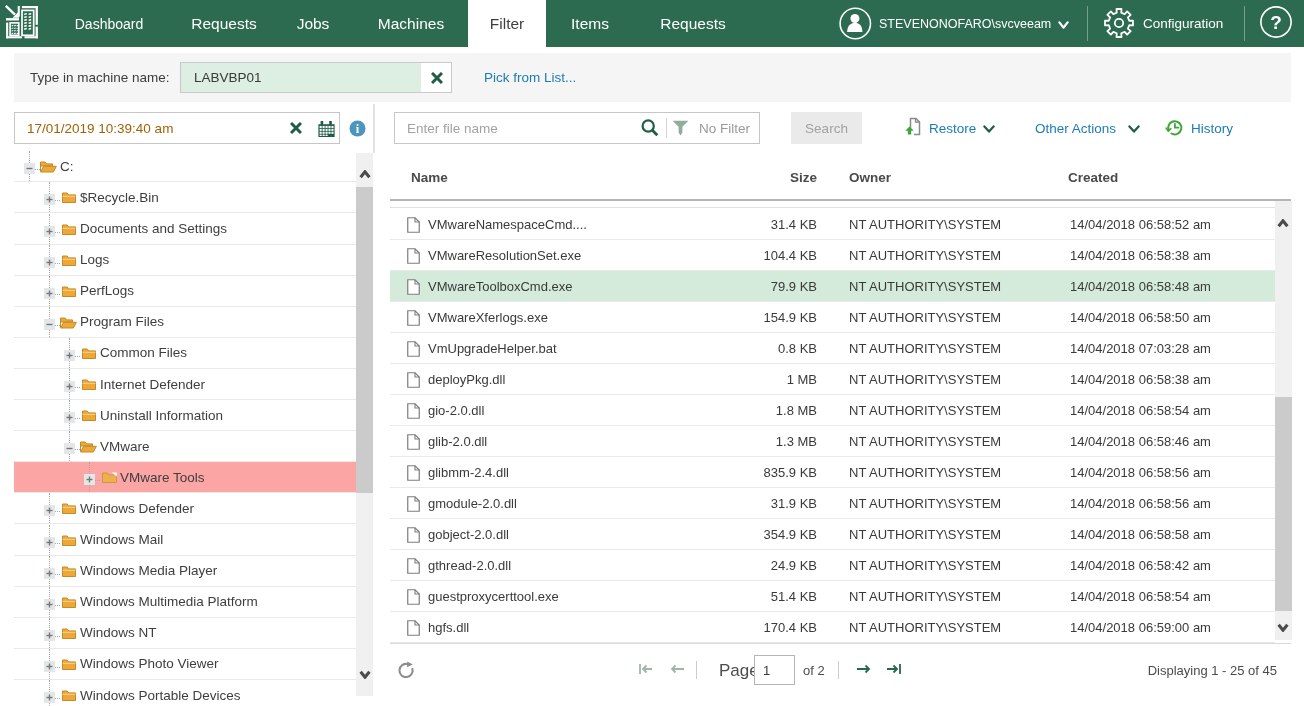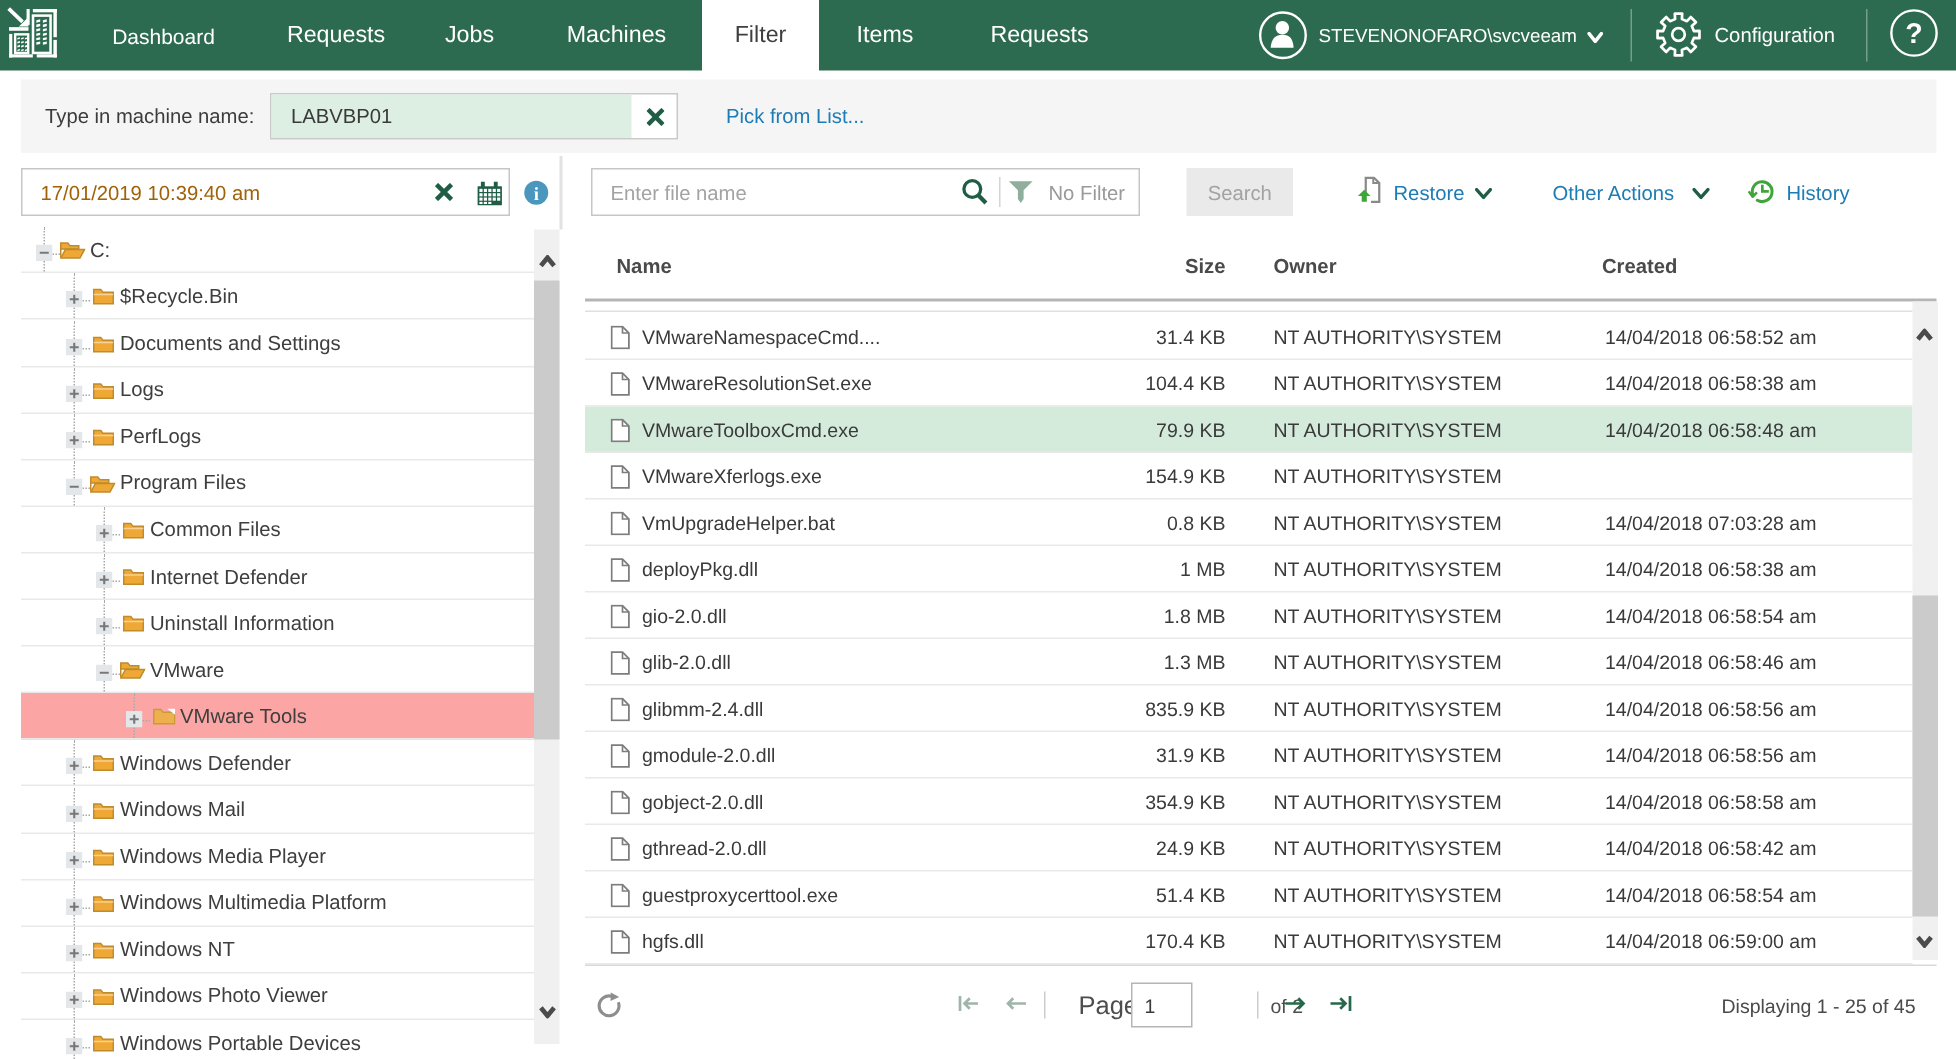--- a/index.html
+++ b/index.html
@@ -564,20 +564,21 @@
 <div class="abs" style="left:390px;top:302.0px;width:885px;height:31.00px;border-bottom:1px solid #e9e9e9;">
 <div class="abs" style="left:17px;top:8px;">
       <svg width="13" height="16" viewBox="0 0 13 16" style="">
         <path d="M0.75 0.75 H8 L12.25 5 V15.25 H0.75 Z" fill="#fff" stroke="#7d7d7d" stroke-width="1.2"></path>
         <path d="M8 0.75 V5 H12.25" fill="none" stroke="#7d7d7d" stroke-width="1.1"></path>
       </svg>
     </div>
 <div class="abs vc" style="left:38px;top:0;height:100%;color:#3a3a3a;font-size:13px;">VMwareXferlogs.exe</div>
 <div class="abs vc" style="left:327px;top:0;width:100px;height:100%;color:#3a3a3a;font-size:13px;justify-content:flex-end;">154.9 KB</div>
 <div class="abs vc" style="left:459px;top:0;height:100%;color:#3a3a3a;font-size:13px;">NT AUTHORITY\SYSTEM</div>
+<div class="abs vc" style="left:680px;top:0;height:100%;color:#3a3a3a;font-size:13px;">14/04/2018 06:58:50 am</div>
 </div>
 <div class="abs" style="left:390px;top:333.0px;width:885px;height:31.00px;border-bottom:1px solid #e9e9e9;">
 <div class="abs" style="left:17px;top:8px;">
       <svg width="13" height="16" viewBox="0 0 13 16" style="">
         <path d="M0.75 0.75 H8 L12.25 5 V15.25 H0.75 Z" fill="#fff" stroke="#7d7d7d" stroke-width="1.2"></path>
         <path d="M8 0.75 V5 H12.25" fill="none" stroke="#7d7d7d" stroke-width="1.1"></path>
       </svg>
     </div>
 <div class="abs vc" style="left:38px;top:0;height:100%;color:#3a3a3a;font-size:13px;">VmUpgradeHelper.bat</div>
 <div class="abs vc" style="left:327px;top:0;width:100px;height:100%;color:#3a3a3a;font-size:13px;justify-content:flex-end;">0.8 KB</div>
@@ -721,21 +722,21 @@
 <div class="abs" style="left:669px;top:663px;">
     <svg width="16" height="12" viewBox="0 0 16 12" style="">
       <path d="M15 6 H3 M6.5 2.5 L3 6 L6.5 9.5" stroke="#a0b5a9" stroke-width="1.8" fill="none"></path>
     </svg>
   </div>
 <div class="abs" style="left:696px;top:661px;width:1px;height:18px;background:#ccc;"></div>
 <div class="abs vc" style="left:719px;top:643px;height:55px;color:#4d4d4d;font-size:17px;">Page</div>
 <div class="abs" style="left:754px;top:655px;width:41px;height:30px;border:1px solid #b5b5b5;background:#fff;">
     <div class="abs vc" style="left:8px;top:0;height:28px;color:#3a3a3a;font-size:13px;">1</div>
   </div>
-<div class="abs vc" style="left:803px;top:643px;height:55px;color:#4d4d4d;font-size:13px;margin-left:44px;">of 2</div>
+<div class="abs vc" style="left:803px;top:643px;height:55px;color:#4d4d4d;font-size:13px;">of 2</div>
 <div class="abs" style="left:838px;top:661px;width:1px;height:18px;background:#ccc;"></div>
 <div class="abs" style="left:856px;top:663px;">
     <svg width="16" height="12" viewBox="0 0 16 12" style="">
       <path d="M1 6 H13 M9.5 2.5 L13 6 L9.5 9.5" stroke="#26684b" stroke-width="1.8" fill="none"></path>
     </svg>
   </div>
 <div class="abs" style="left:886px;top:663px;">
     <svg width="16" height="12" viewBox="0 0 16 12" style="">
       <path d="M1 6 H11 M7.5 2.5 L11 6 L7.5 9.5" stroke="#26684b" stroke-width="1.8" fill="none"></path>
       <path d="M14 1 V11" stroke="#26684b" stroke-width="1.8"></path>

